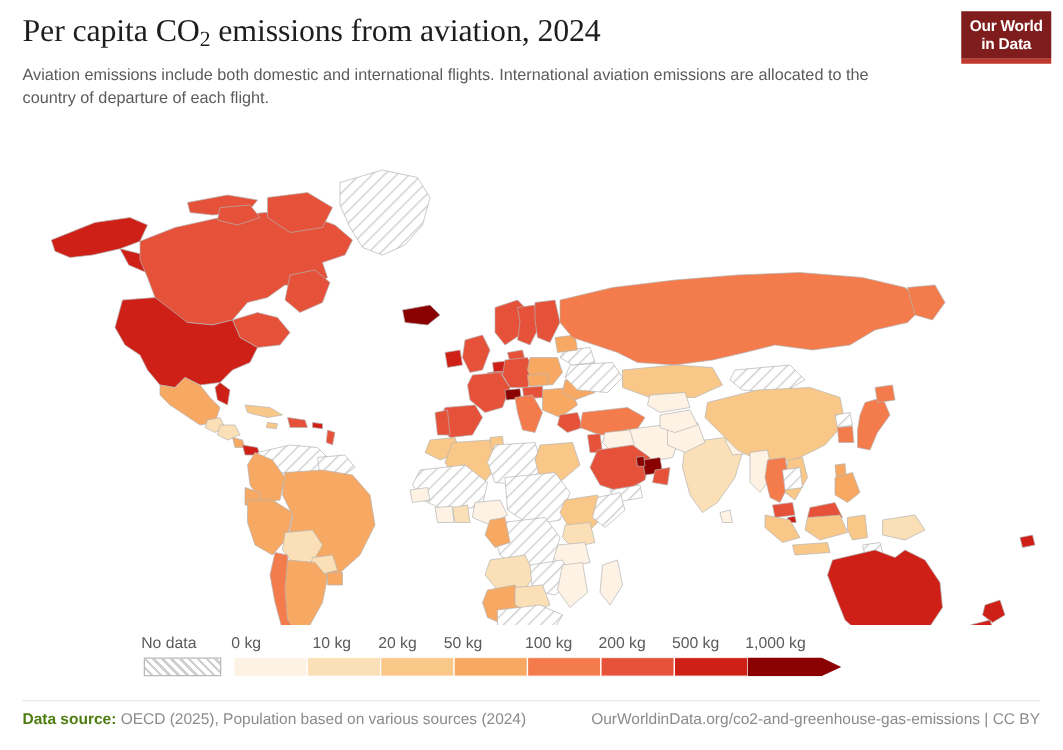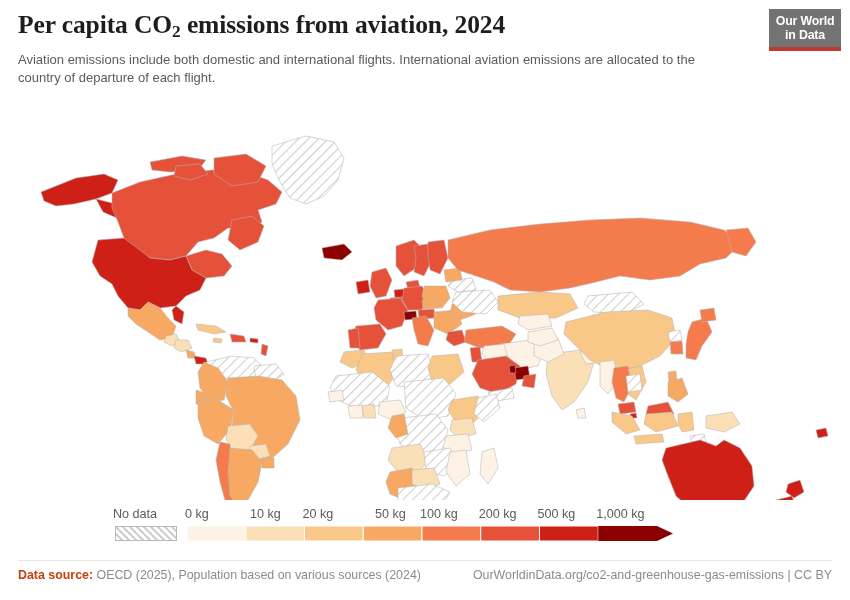--- a/index.html
+++ b/index.html
@@ -7,35 +7,35 @@
     width:850px;height:600px;overflow:hidden;background:#fff;
     font-family:"Liberation Sans",sans-serif;color:#1d1d1d;
     -webkit-font-smoothing:antialiased;
   }
   .chart{position:relative;width:850px;height:600px;box-sizing:border-box;}
 
   
   .header{position:absolute;left:18px;top:10px;right:18px;}
   .title{
     font-family:"Liberation Serif",serif;
-    font-size:25.5px;font-weight:700;color:#1d1d1d;
+    font-size:25.5px;font-weight:400;color:#1d1d1d;
     letter-spacing:-0.1px;line-height:1.16;margin:0;
   }
   .title sub{font-size:0.68em;vertical-align:-0.22em;}
   .subtitle{
     margin:9px 0 0 0;font-size:13px;line-height:1.36;
     color:#5b5b5b;max-width:690px;
   }
 
   
   .logo{
     position:absolute;right:9px;top:9px;width:72px;
   }
   .logo-box{
-    background:#737373;color:#fff;text-align:center;
+    background:#7f1d1d;color:#fff;text-align:center;
     font-size:12.4px;font-weight:700;line-height:1.14;
     padding:5px 4px 5px 4px;letter-spacing:-0.2px;
   }
   .logo-bar{height:4px;background:#c0392f;}
 
   
   .map-wrap{position:absolute;left:0;top:100px;width:850px;height:400px;}
   .map-wrap svg{display:block;width:850px;height:400px;}
   .land{stroke:#b3b3b3;stroke-width:0.55;stroke-linejoin:round;}
 
@@ -57,21 +57,21 @@
   .bar{position:absolute;left:74px;top:21px;width:486px;height:15px;}
   .bar svg{display:block;}
 
   
   .rule{position:absolute;left:18px;top:560px;width:814px;height:1px;background:#e7e7e7;}
   .footer{
     position:absolute;left:18px;top:566px;width:814px;
     font-size:12.4px;color:#8b8b8b;line-height:1.5;
   }
   .footer .src{float:left;}
-  .footer .src b{color:#c2410c;font-weight:700;}
+  .footer .src b{color:#4d7c0f;font-weight:700;}
   .footer .lic{float:right;}
 </style>
 </head>
 <body>
 
 <div class="chart">
 
   <div class="header">
     <h1 class="title"><span>Per capita CO</span><sub>2</sub><span> emissions from aviation, 2024</span></h1>
     <p class="subtitle">Aviation emissions include both domestic and international flights. International aviation emissions are allocated to the country of departure of each flight.</p>
@@ -248,21 +248,21 @@
   </div>
 
   <div class="legend">
     <div class="legend-inner">
       <div class="nodata-label">No data</div>
       <div class="nodata-swatch" style="background-image:repeating-linear-gradient(45deg,#fff 0 3px,#cfcfcf 3px 5px);"></div>
       <div class="ticks" id="legend-ticks">
           <div class="tick" style="left: 0px;">0 kg</div>
           <div class="tick" style="left: 65px;">10 kg</div>
           <div class="tick" style="left: 117.5px;">20 kg</div>
-          <div class="tick" style="left: 190px;">50 kg</div>
+          <div class="tick" style="left: 170px;">50 kg</div>
           <div class="tick" style="left: 235px;">100 kg</div>
           <div class="tick" style="left: 293.75px;">200 kg</div>
           <div class="tick" style="left: 352.5px;">500 kg</div>
           <div class="tick" style="left: 411.25px;">1,000 kg</div>
         </div>
       <div class="bar">
         <svg viewBox="0 0 486 15" width="486" height="15" preserveAspectRatio="none">
           <g id="legend-bins">
               <rect x="0" y="0" width="58.75" height="15" fill="#fdf2e4" stroke="#fff" stroke-width="1"></rect>
               <rect x="58.75" y="0" width="58.75" height="15" fill="#fbdfb6" stroke="#fff" stroke-width="1"></rect>

